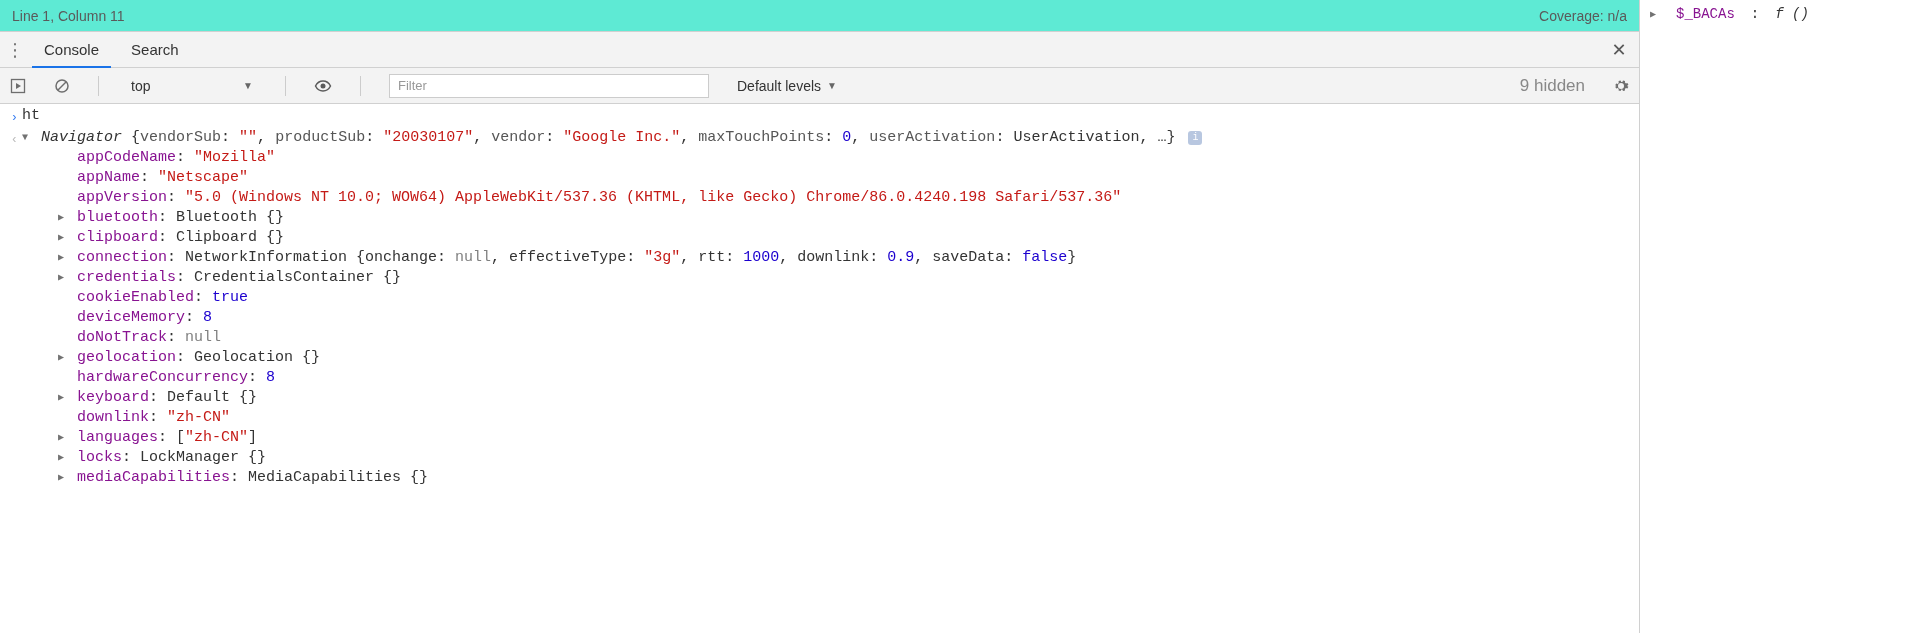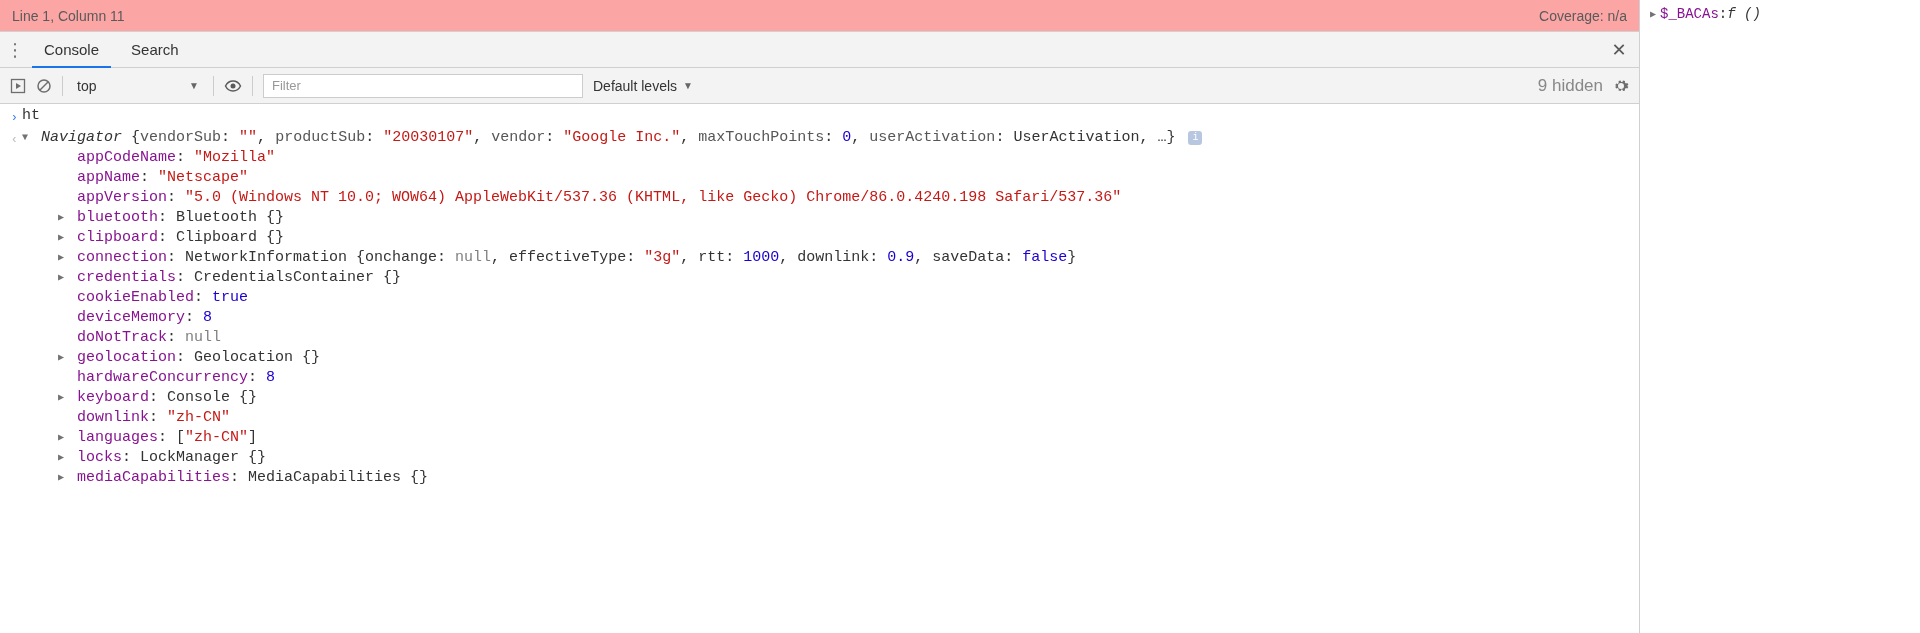--- a/index.html
+++ b/index.html
@@ -10,39 +10,39 @@
   color: #333;
   width: 1920px;
   height: 633px;
   overflow: hidden;
 }
 .container { display: flex; height: 100%; }
 .main-col { flex: 1; display: flex; flex-direction: column; border-right: 1px solid #d0d0d0; }
 .side-col { width: 280px; background: #fff; padding: 4px 10px; font-family: Consolas,"Courier New",monospace; font-size: 14px; }
 
 .status-bar {
-  height: 32px; background: #fca5a5; border-bottom: 1px solid #d0d0d0;
+  height: 32px; background: #5eead4; border-bottom: 1px solid #d0d0d0;
   display: flex; align-items: center; padding: 0 12px; color: #5a5a5a; font-size: 14px;
 }
 .status-bar .spacer { flex: 1; }
 
 .tabs-row {
   height: 36px; background: #f3f3f3; border-bottom: 1px solid #d0d0d0;
   display: flex; align-items: center; padding: 0 6px; gap: 8px;
 }
 .menu-dots { width: 18px; text-align: center; color: #5a5a5a; cursor: pointer; font-size: 18px; line-height: 1; }
 .tab { padding: 8px 12px 9px; font-size: 15px; color: #333; cursor: pointer; position: relative; }
 .tab.active { color: #333; }
 .tab.active::after { content: ""; position: absolute; left: 0; right: 0; bottom: -1px; height: 2px; background: #1a73e8; }
 .tabs-row .spacer { flex: 1; }
 .close-x { width: 28px; text-align: center; color: #5a5a5a; cursor: pointer; font-size: 18px; }
 
 .toolbar {
   height: 36px; background: #f3f3f3; border-bottom: 1px solid #d0d0d0;
-  display: flex; align-items: center; padding: 0 10px; gap: 10px;
+  display: flex; align-items: center; padding: 0 10px; gap: 28px;
 }
 .icon { display: inline-flex; align-items: center; justify-content: center; color: #6e6e6e; }
 .icon svg { display: block; }
 .vsep { width: 1px; height: 20px; background: #ccc; }
 .ctx-select { font-size: 14px; color: #333; min-width: 130px; display: flex; align-items: center; justify-content: space-between; padding: 0 4px; cursor: pointer; }
 .caret { font-size: 10px; color: #666; margin-left: 6px; }
 .filter-input {
   width: 320px; height: 24px; border: 1px solid #ccc; background: #fff;
   font-size: 13px; padding: 0 8px; color: #333;
 }
@@ -69,21 +69,21 @@
 .c-key { color: #881391; }
 .c-key-it { color: #565656; }
 .c-str { color: #c41a16; }
 .c-num { color: #1c00cf; }
 .c-null { color: #808080; }
 .c-sym { color: #333; }
 .c-bool { color: #1c00cf; }
 .c-fn { color: #333; font-style: italic; }
 .info-icn { display: inline-block; width: 14px; height: 14px; border-radius: 3px; background: #b8c7e0; color: #fff; font-size: 10px; text-align: center; line-height: 14px; vertical-align: 1px; margin-left: 4px; }
 
-.side-row { display: flex; align-items: center; gap: 0; padding: 2px 0; }
+.side-row { display: flex; align-items: center; gap: 16px; padding: 2px 0; }
 .side-row .tri { color: #727272; }
 </style>
 </head>
 <body>
 
 <div class="container">
   <div class="main-col">
 
     <div class="status-bar">
       <span>Line 1, Column 11</span>
@@ -163,21 +163,21 @@
               <div class="prop-line"><span style="display:inline-block;width:10px"></span> <span class="c-key">appVersion</span><span class="c-sym">: </span><span class="c-str">"5.0 (Windows NT 10.0; WOW64) AppleWebKit/537.36 (KHTML, like Gecko) Chrome/86.0.4240.198 Safari/537.36"</span></div>
               <div class="prop-line"><span class="tri tri-right"></span> <span class="c-key">bluetooth</span><span class="c-sym">: </span><span class="c-sym">Bluetooth {}</span></div>
               <div class="prop-line"><span class="tri tri-right"></span> <span class="c-key">clipboard</span><span class="c-sym">: </span><span class="c-sym">Clipboard {}</span></div>
               <div class="prop-line"><span class="tri tri-right"></span> <span class="c-key">connection</span><span class="c-sym">: </span><span class="c-sym">NetworkInformation {</span><span class="c-sym">onchange: </span><span class="c-null">null</span><span class="c-sym">, effectiveType: </span><span class="c-str">"3g"</span><span class="c-sym">, rtt: </span><span class="c-num">1000</span><span class="c-sym">, downlink: </span><span class="c-num">0.9</span><span class="c-sym">, saveData: </span><span class="c-bool">false</span><span class="c-sym">}</span></div>
               <div class="prop-line"><span class="tri tri-right"></span> <span class="c-key">credentials</span><span class="c-sym">: </span><span class="c-sym">CredentialsContainer {}</span></div>
               <div class="prop-line"><span style="display:inline-block;width:10px"></span> <span class="c-key">cookieEnabled</span><span class="c-sym">: </span><span class="c-bool">true</span></div>
               <div class="prop-line"><span style="display:inline-block;width:10px"></span> <span class="c-key">deviceMemory</span><span class="c-sym">: </span><span class="c-num">8</span></div>
               <div class="prop-line"><span style="display:inline-block;width:10px"></span> <span class="c-key">doNotTrack</span><span class="c-sym">: </span><span class="c-null">null</span></div>
               <div class="prop-line"><span class="tri tri-right"></span> <span class="c-key">geolocation</span><span class="c-sym">: </span><span class="c-sym">Geolocation {}</span></div>
               <div class="prop-line"><span style="display:inline-block;width:10px"></span> <span class="c-key">hardwareConcurrency</span><span class="c-sym">: </span><span class="c-num">8</span></div>
-              <div class="prop-line"><span class="tri tri-right"></span> <span class="c-key">keyboard</span><span class="c-sym">: </span><span class="c-sym">Console {}</span></div>
+              <div class="prop-line"><span class="tri tri-right"></span> <span class="c-key">keyboard</span><span class="c-sym">: </span><span class="c-sym">Default {}</span></div>
               <div class="prop-line"><span style="display:inline-block;width:10px"></span> <span class="c-key">downlink</span><span class="c-sym">: </span><span class="c-str">"zh-CN"</span></div>
               <div class="prop-line"><span class="tri tri-right"></span> <span class="c-key">languages</span><span class="c-sym">: </span><span class="c-sym">[</span><span class="c-str">"zh-CN"</span><span class="c-sym">]</span></div>
               <div class="prop-line"><span class="tri tri-right"></span> <span class="c-key">locks</span><span class="c-sym">: </span><span class="c-sym">LockManager {}</span></div>
               <div class="prop-line"><span class="tri tri-right"></span> <span class="c-key">mediaCapabilities</span><span class="c-sym">: </span><span class="c-sym">MediaCapabilities {}</span></div>
             </div>
         </div>
       </div>
     </div>
 
   </div>

